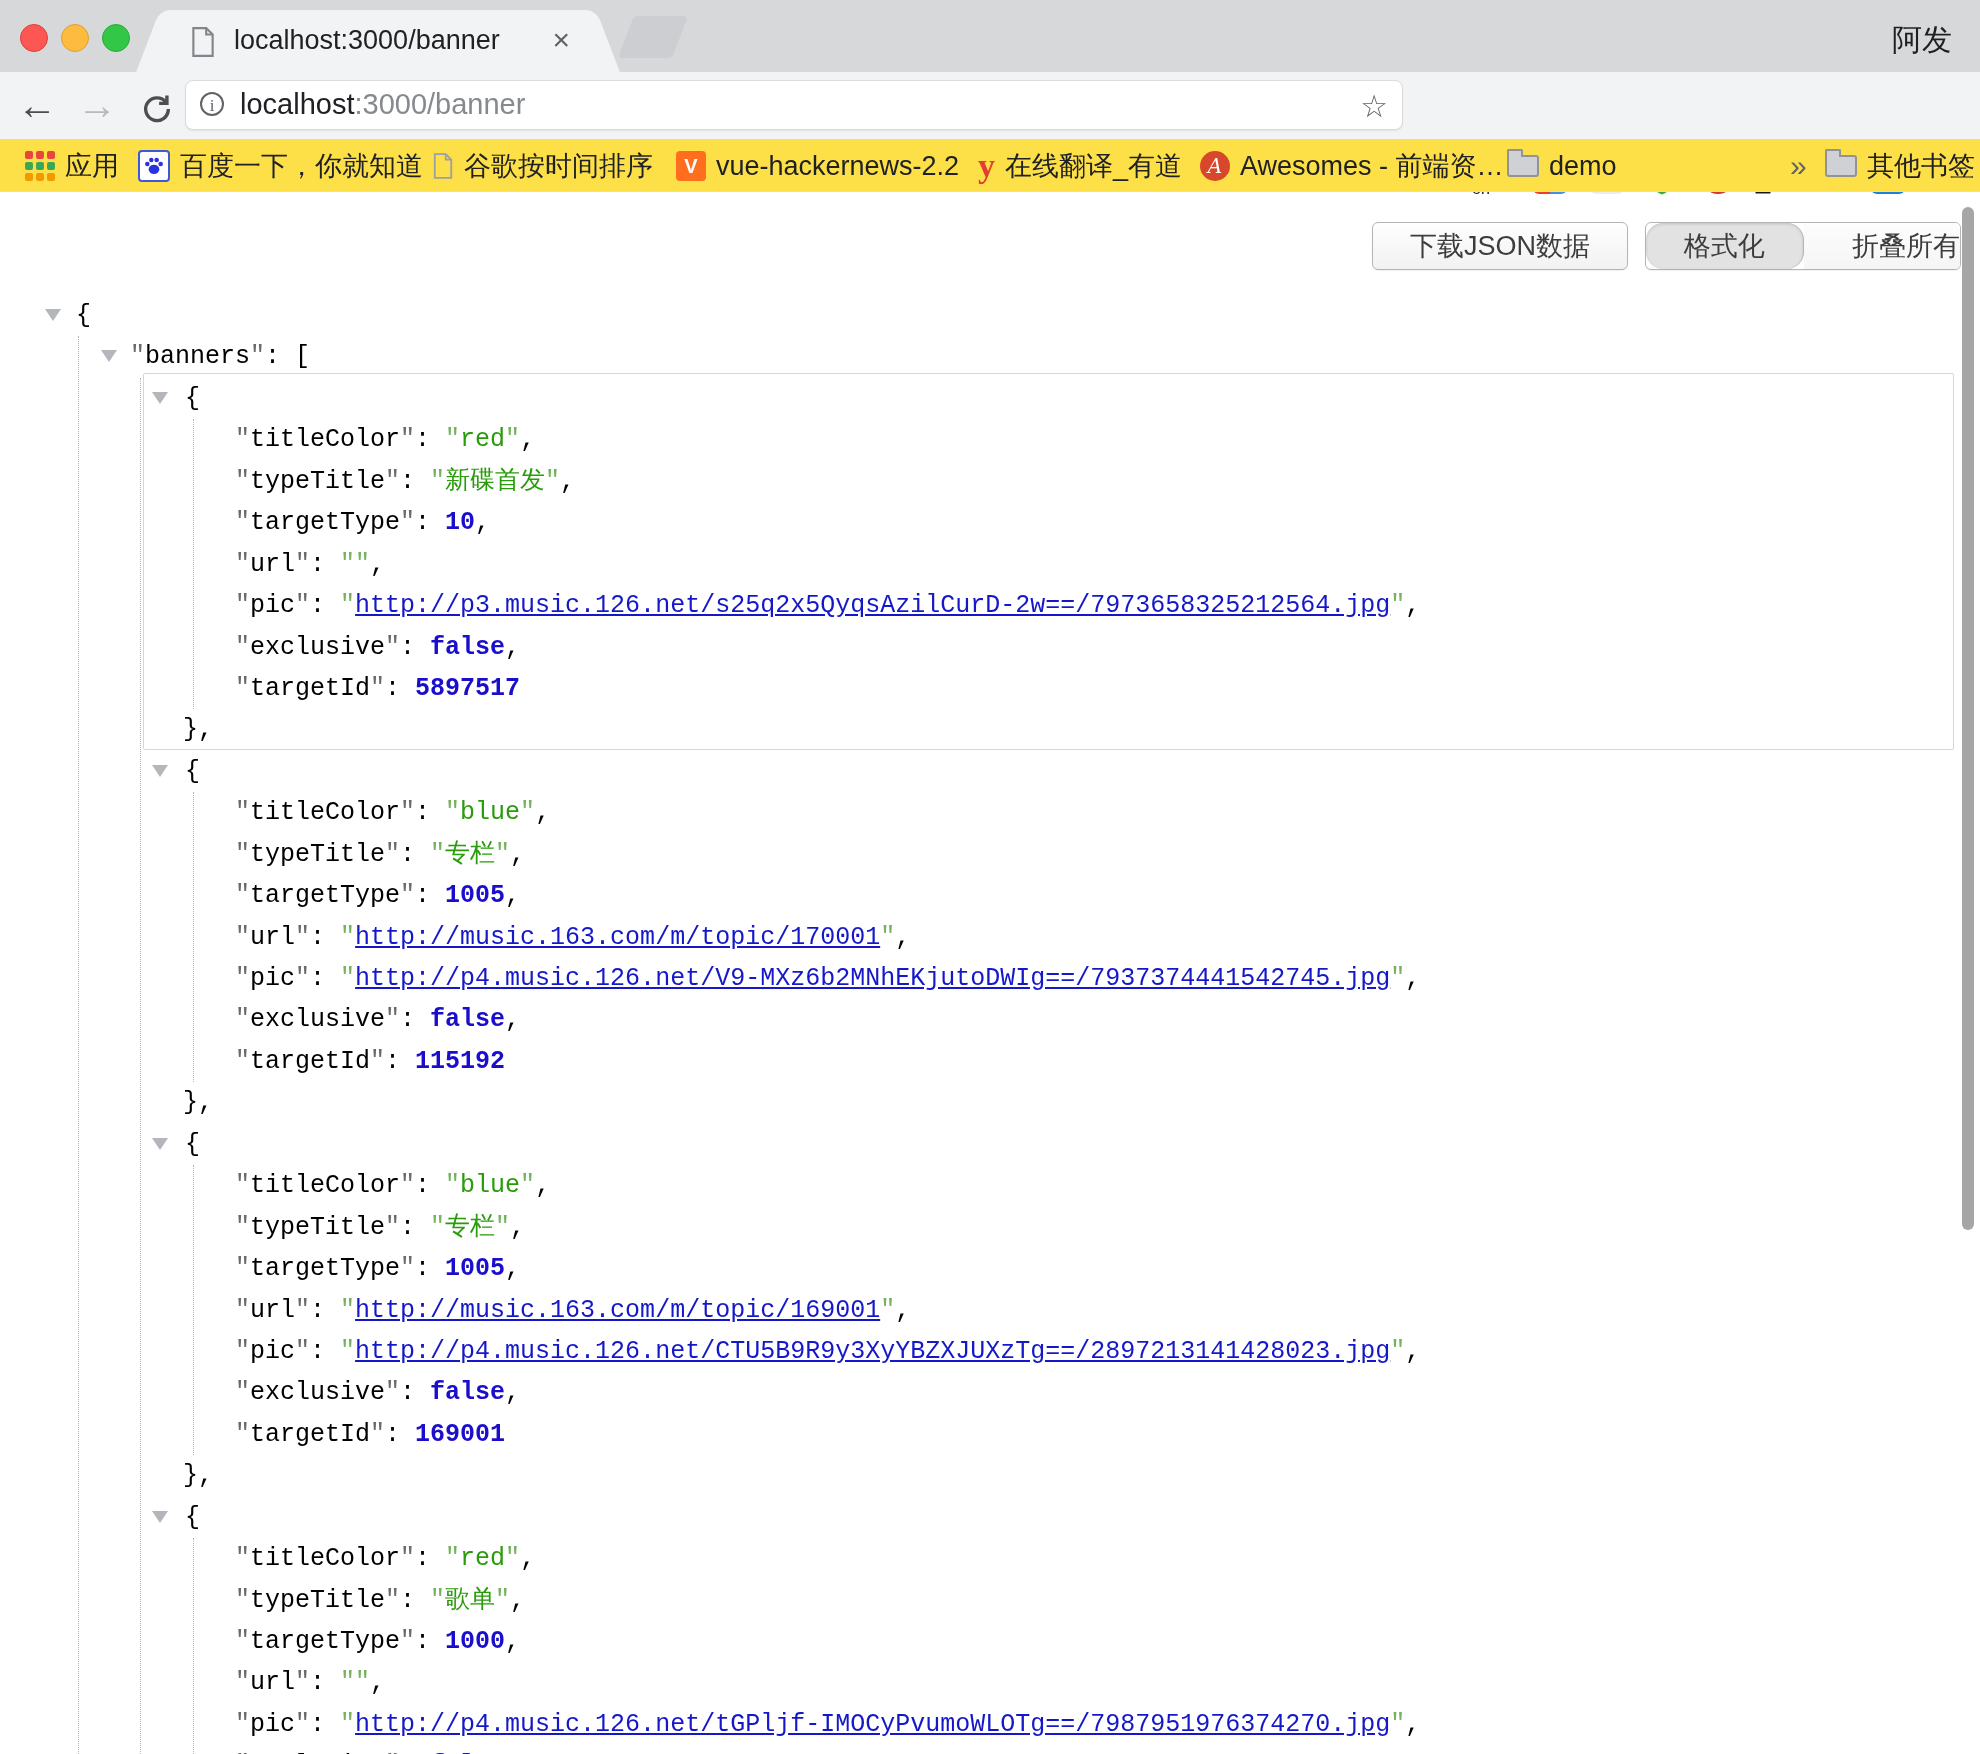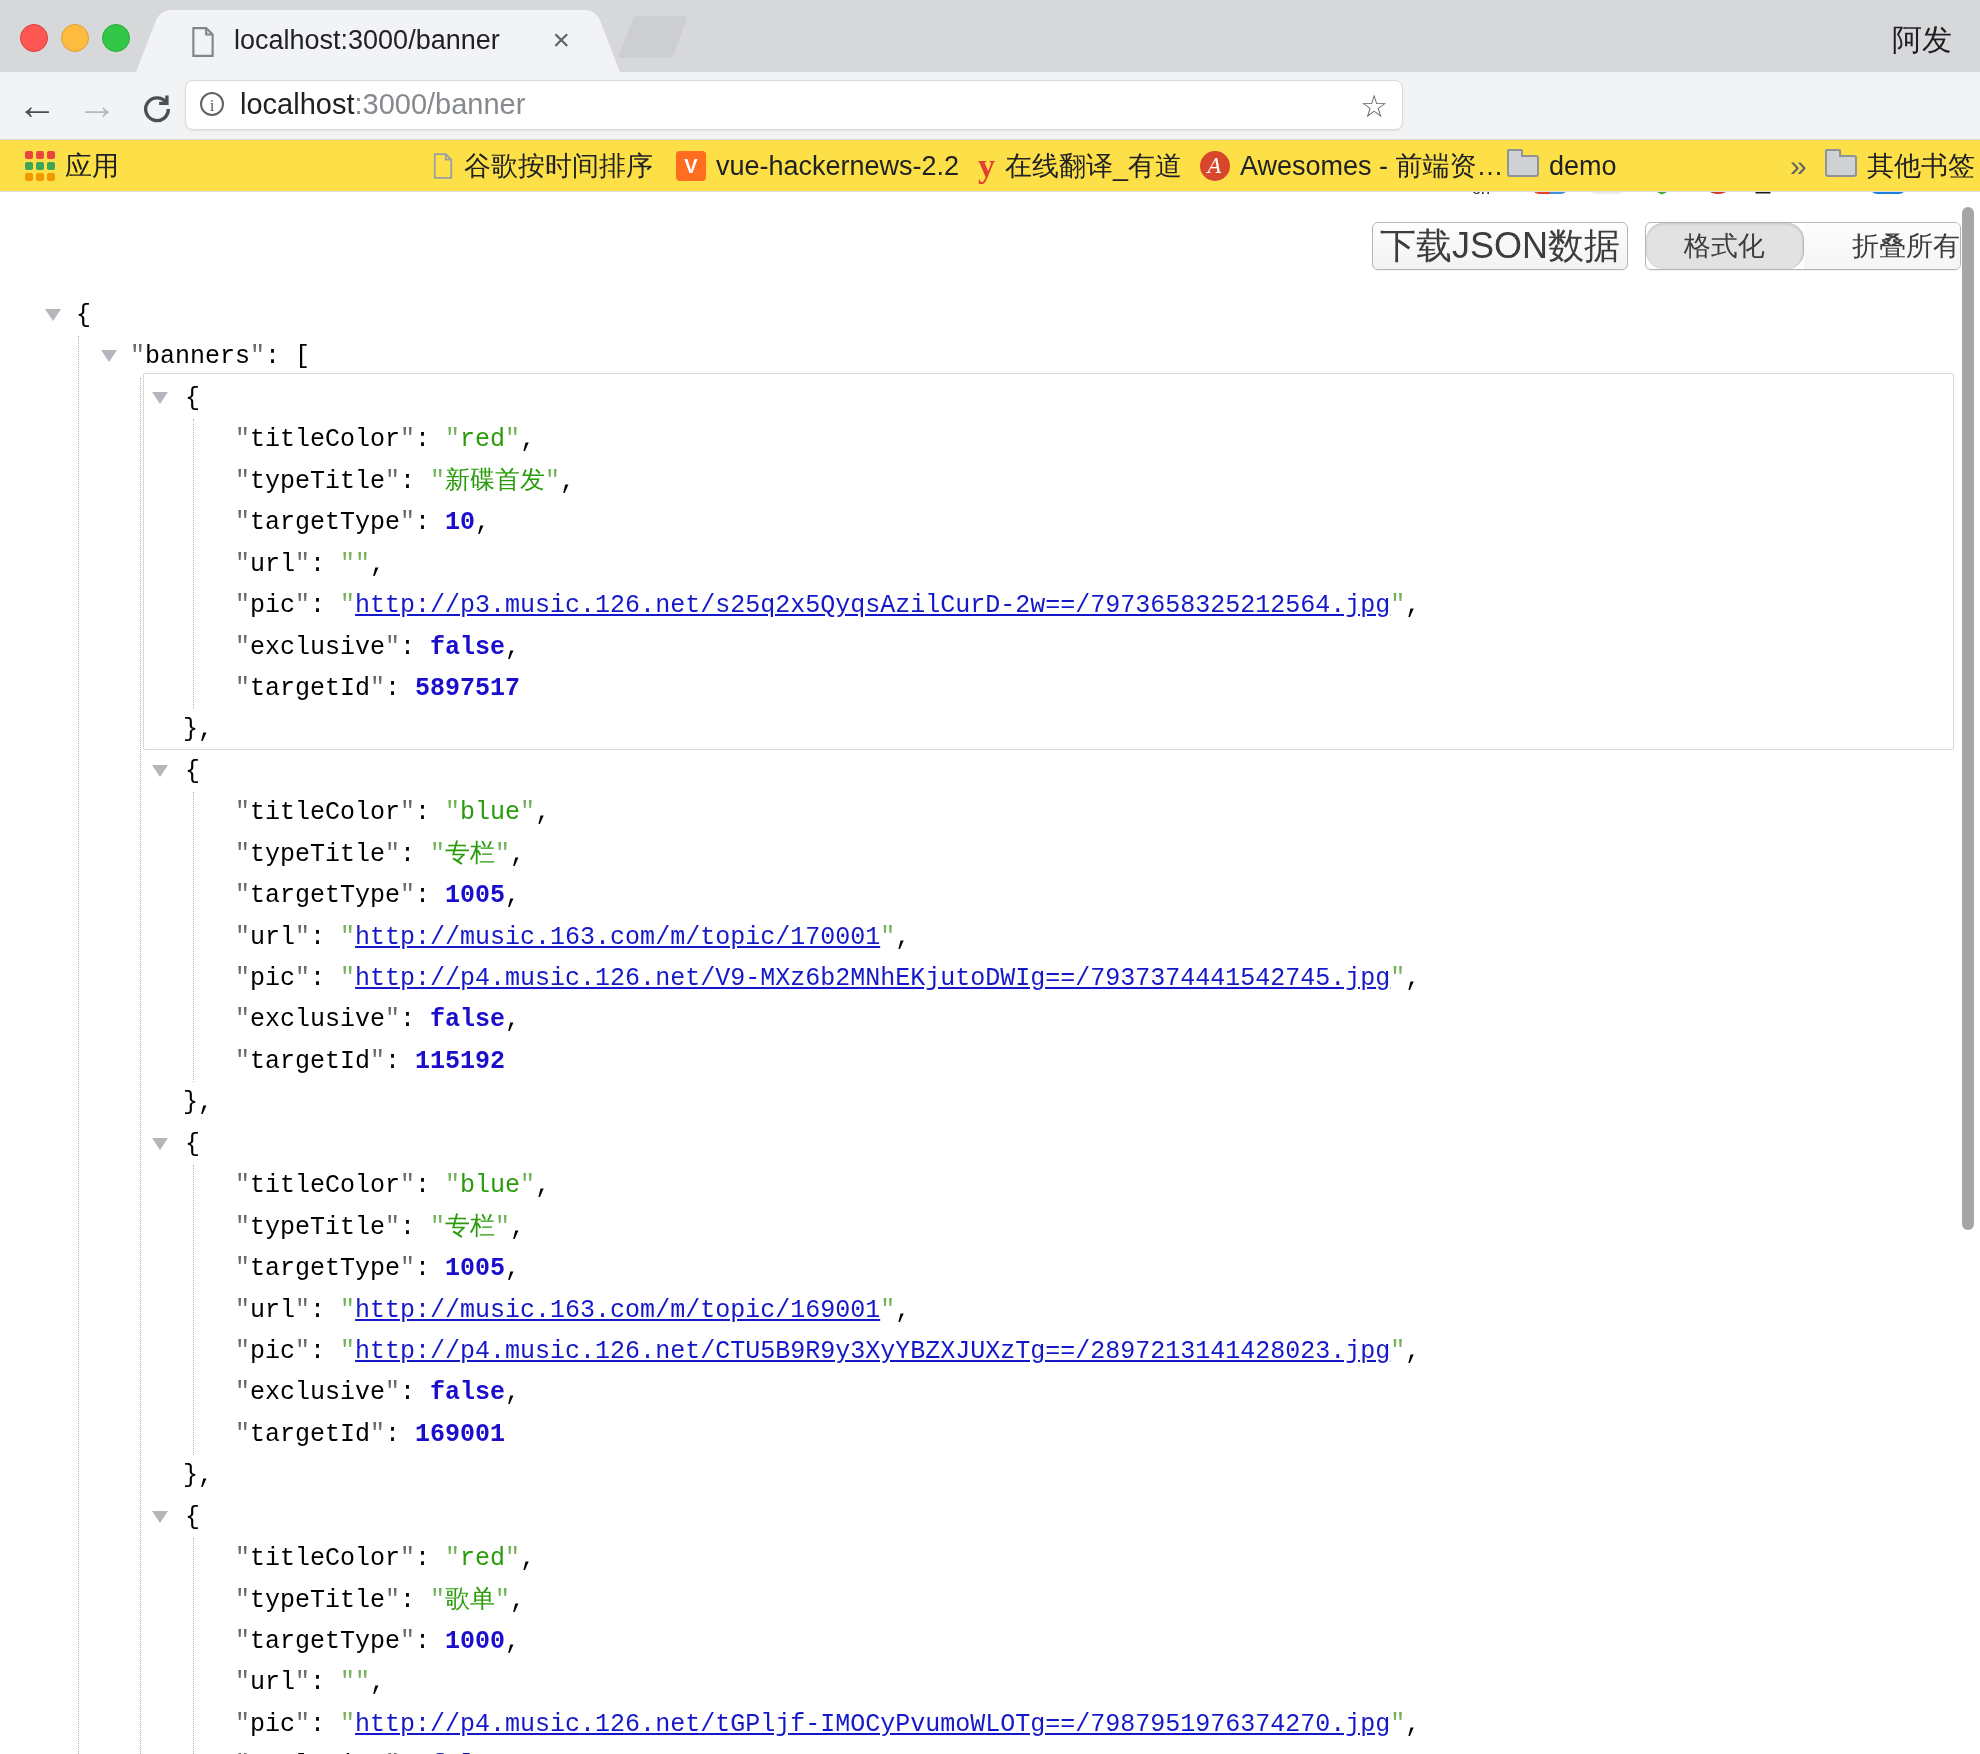--- a/index.html
+++ b/index.html
@@ -74,21 +74,21 @@
        line-height:30px;font-size:20px;font-style:italic;font-family:"DejaVu Serif",serif;}
   .vbm{width:30px;height:30px;border-radius:4px;background:#ff6d1f;color:#fff;font-weight:bold;
        font-size:20px;text-align:center;line-height:30px;}
   .folder{width:32px;height:22px;background:#cfd1d4;border:2px solid #909499;border-radius:3px;
        position:relative;box-sizing:border-box;}
   .folder::before{content:"";position:absolute;left:-2px;top:-8px;width:12px;height:6px;
        background:#cfd1d4;border:2px solid #909499;border-bottom:none;border-radius:2px 2px 0 0;}
   .chev{font-size:30px;color:#5f6368;}
 
   
-  .btn{position:absolute;font-size:36px;color:#3c3c3c;text-align:center;line-height:46px;
+  .btn{position:absolute;font-size:27px;color:#3c3c3c;text-align:center;line-height:46px;
        border:1px solid #b4b4b4;border-radius:6px;background:linear-gradient(#fefefe,#f2f2f2);
        box-shadow:0 1px 1px rgba(0,0,0,.06);box-sizing:border-box;}
   .download{left:1372px;top:222px;width:256px;height:48px;}
   .group{position:absolute;left:1645px;top:222px;width:316px;height:48px;border:1px solid #b4b4b4;
        border-radius:6px;display:flex;overflow:hidden;box-sizing:border-box;
        box-shadow:0 1px 1px rgba(0,0,0,.06);}
   .seg{flex:1;font-size:27px;color:#3c3c3c;text-align:center;line-height:46px;}
   .seg.active{background:#e2e2e2;box-shadow:inset 0 1px 3px rgba(0,0,0,.15);
        border-right:1px solid #b4b4b4;border-radius:17px;}
   .seg.plain{background:linear-gradient(#fdfdfd,#f5f5f5);text-align:right;}
@@ -236,20 +236,32 @@
         <i style="background:#e8453c"></i>
         <i style="background:#e8453c"></i>
       <i style="background:#3aa757"></i>
         <i style="background:#3aa757"></i>
         <i style="background:#3aa757"></i>
       <i style="background:#f29900"></i>
         <i style="background:#f29900"></i>
         <i style="background:#f29900"></i>
     </span>
     <span>应用</span>
+  </div>
+  <div class="bm" style="left:138px">
+    <span class="baidu-box">
+      <svg width="24" height="24" viewBox="0 0 36 36">
+        <ellipse cx="18" cy="23" rx="8" ry="7" fill="#2932e1"></ellipse>
+        <circle cx="8" cy="15" r="3.4" fill="#2932e1"></circle>
+        <circle cx="14" cy="9" r="3.4" fill="#2932e1"></circle>
+        <circle cx="22" cy="9" r="3.4" fill="#2932e1"></circle>
+        <circle cx="28" cy="15" r="3.4" fill="#2932e1"></circle>
+      </svg>
+    </span>
+    <span>百度一下，你就知道</span>
   </div>
   <div class="bm" style="left:432px">
     <svg width="22" height="28" viewBox="0 0 24 28">
       <path d="M3 1h12l6 6v20H3z" fill="none" stroke="#9aa0a6" stroke-width="2"></path>
       <path d="M15 1v6h6" fill="none" stroke="#9aa0a6" stroke-width="2"></path>
     </svg>
     <span>谷歌按时间排序</span>
   </div>
   <div class="bm" style="left:676px">
     <span class="vbm">V</span>

